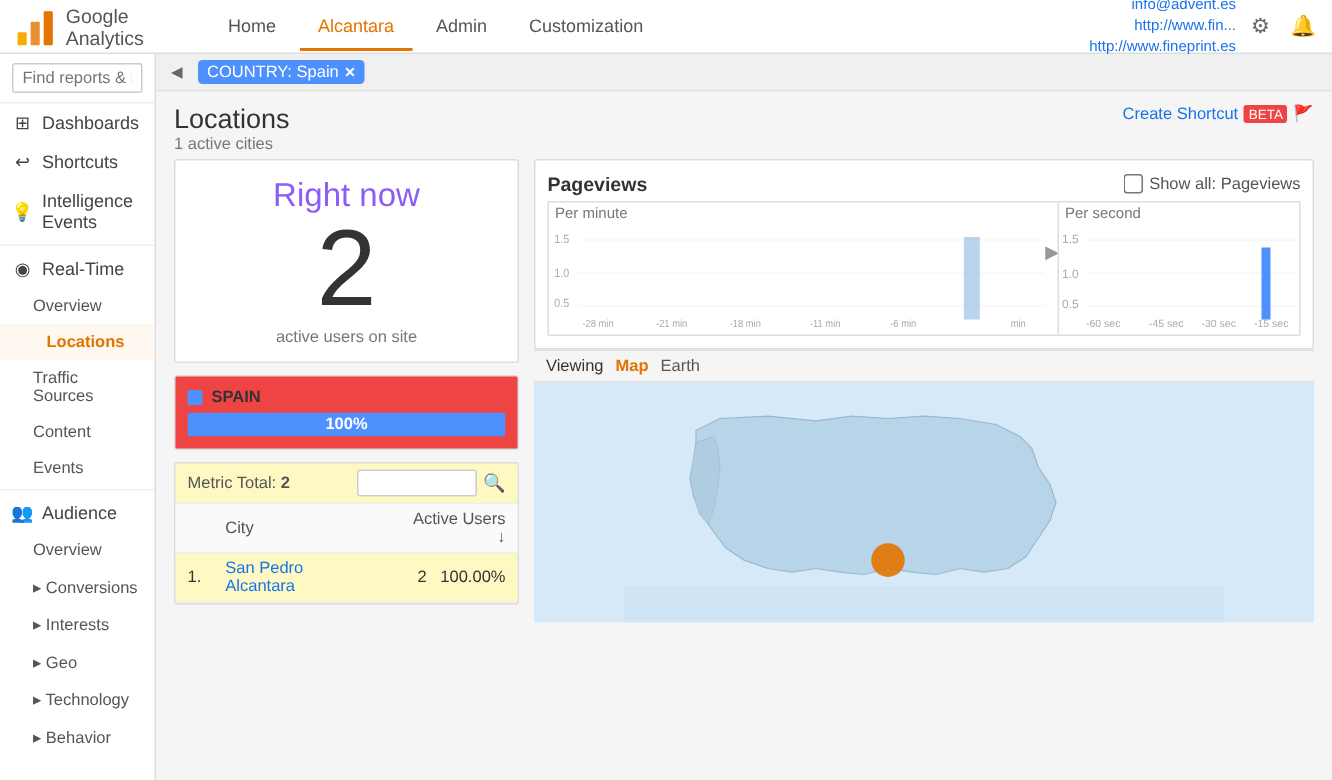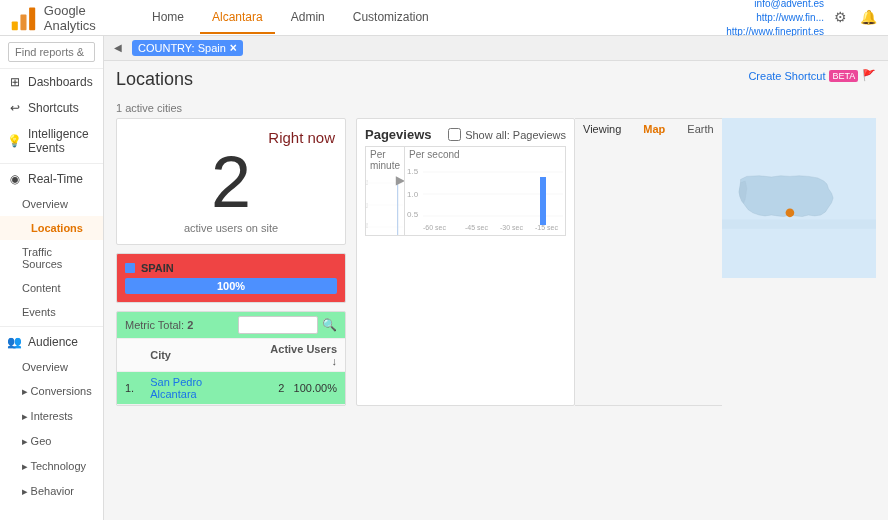--- a/index.html
+++ b/index.html
@@ -186,32 +186,31 @@
       align-items: flex-start;
     }
     .page-title {
       font-size: 18px;
       font-weight: normal;
       color: #333;
     }
     .page-subtitle {
       font-size: 11px;
       color: #777;
-      margin-top: 12px;
     }
     .shortcut-btn {
       font-size: 11px;
       color: #1a73e8;
       cursor: pointer;
       display: flex;
       align-items: center;
       gap: 4px;
     }
     .beta-badge {
-      background: #ec4899;
+      background: #ef4444;
       color: #fff;
       font-size: 9px;
       padding: 1px 3px;
       border-radius: 2px;
     }
 
     
     .content-area {
       display: flex;
       padding: 0 12px 8px;
@@ -225,24 +224,23 @@
     }
     .right-now-box {
       background: #fff;
       border: 1px solid #ddd;
       border-radius: 2px;
       padding: 10px;
       text-align: center;
       margin-bottom: 8px;
     }
     .right-now-label {
-      font-size: 15px;
-      color: #7f1d1d;
+      font-size: 22px;
+      color: #8b5cf6;
       font-weight: normal;
-      text-align: right;
     }
     .right-now-number {
       font-size: 72px;
       color: #333;
       font-weight: 300;
       line-height: 1;
       display: block;
     }
     .right-now-sub {
       font-size: 11px;
@@ -283,21 +281,21 @@
       display: flex;
       align-items: center;
       justify-content: center;
       color: #fff;
       font-size: 11px;
       font-weight: bold;
     }
 
     
     .metric-table {
-      background: #86efac;
+      background: #fef9c3;
       border: 1px solid #ddd;
       border-radius: 2px;
       margin-top: 8px;
     }
     .metric-header {
       padding: 4px 8px;
       display: flex;
       justify-content: space-between;
       align-items: center;
       border-bottom: 1px solid #eee;
@@ -314,40 +312,40 @@
     .table-inner {
       width: 100%;
       border-collapse: collapse;
       font-size: 11px;
     }
     .table-inner th {
       padding: 4px 8px;
       text-align: left;
       border-bottom: 1px solid #eee;
       color: #555;
-      font-weight: bold;
+      font-weight: normal;
       background: #fafafa;
     }
     .table-inner td {
       padding: 4px 8px;
       border-bottom: 1px solid #f0f0f0;
     }
     .table-inner .link-cell {
       color: #1a73e8;
       cursor: pointer;
     }
     .table-inner .num-cell {
       text-align: right;
     }
 
     
     .right-panel {
       flex: 1;
       display: flex;
-      flex-direction: row;
+      flex-direction: column;
     }
     .chart-section {
       background: #fff;
       border: 1px solid #ddd;
       border-radius: 2px;
       padding: 8px;
     }
     .chart-header {
       display: flex;
       justify-content: space-between;
@@ -390,21 +388,21 @@
     }
 
     
     .chart-svg {
       width: 100%;
       height: 70px;
     }
     .map-tabs {
       padding: 4px 8px;
       display: flex;
-      gap: 22px;
+      gap: 8px;
       font-size: 11px;
       background: #f5f5f5;
       border-top: 1px solid #ddd;
       border-bottom: 1px solid #ddd;
     }
     .map-tab {
       color: #555;
       cursor: pointer;
     }
     .map-tab.active { color: #e37400; font-weight: bold; }

